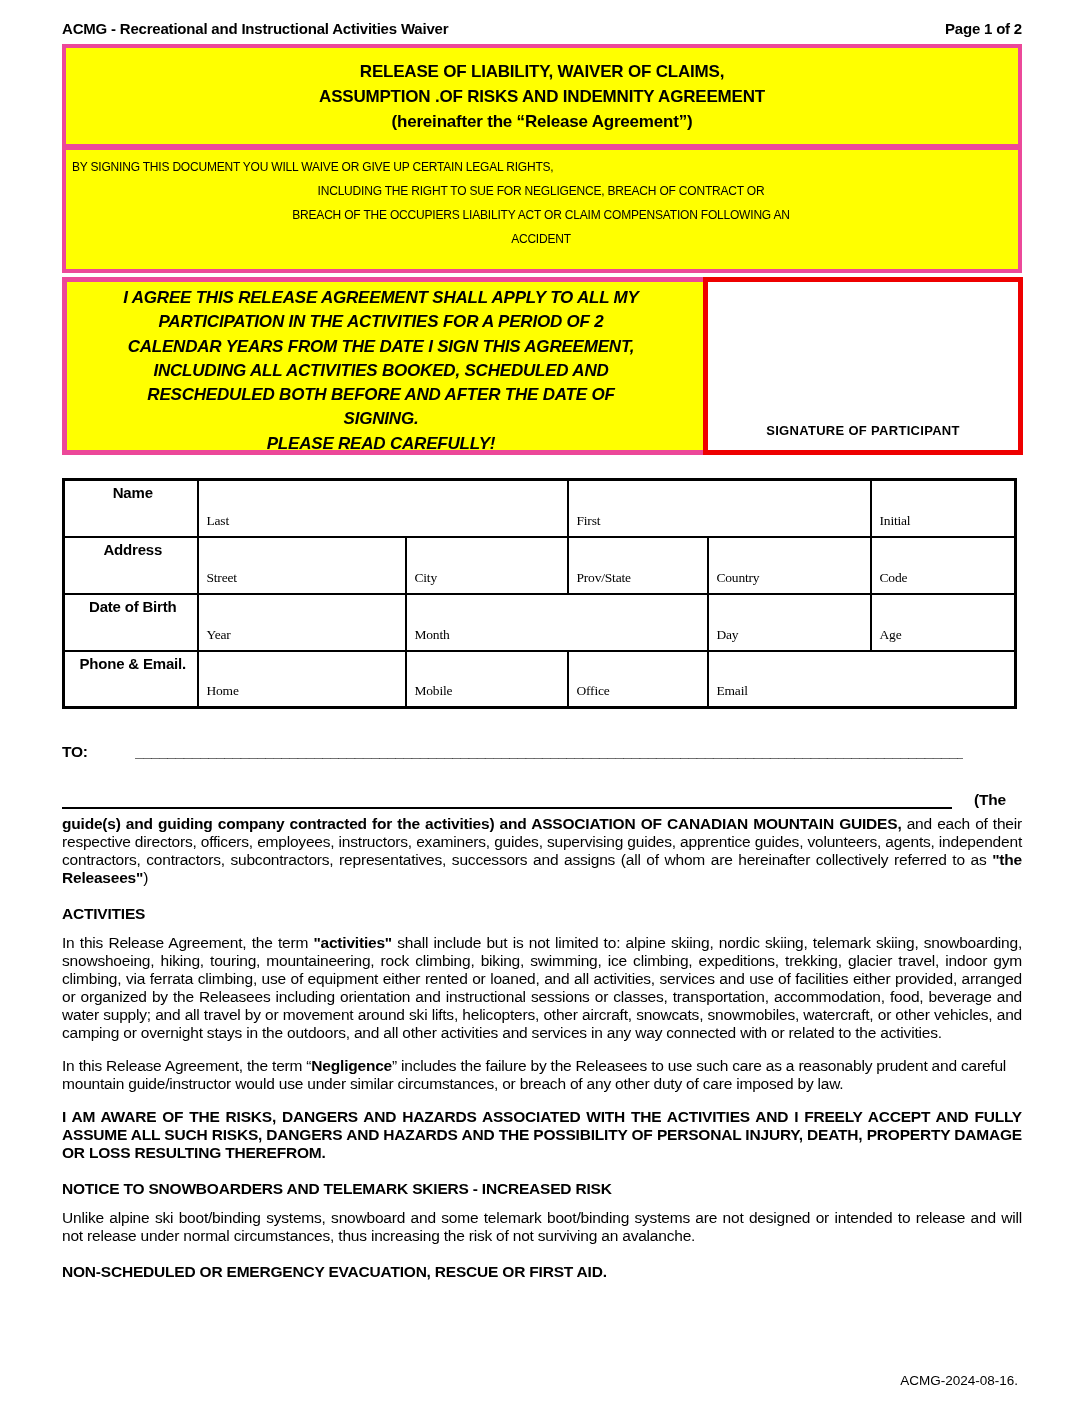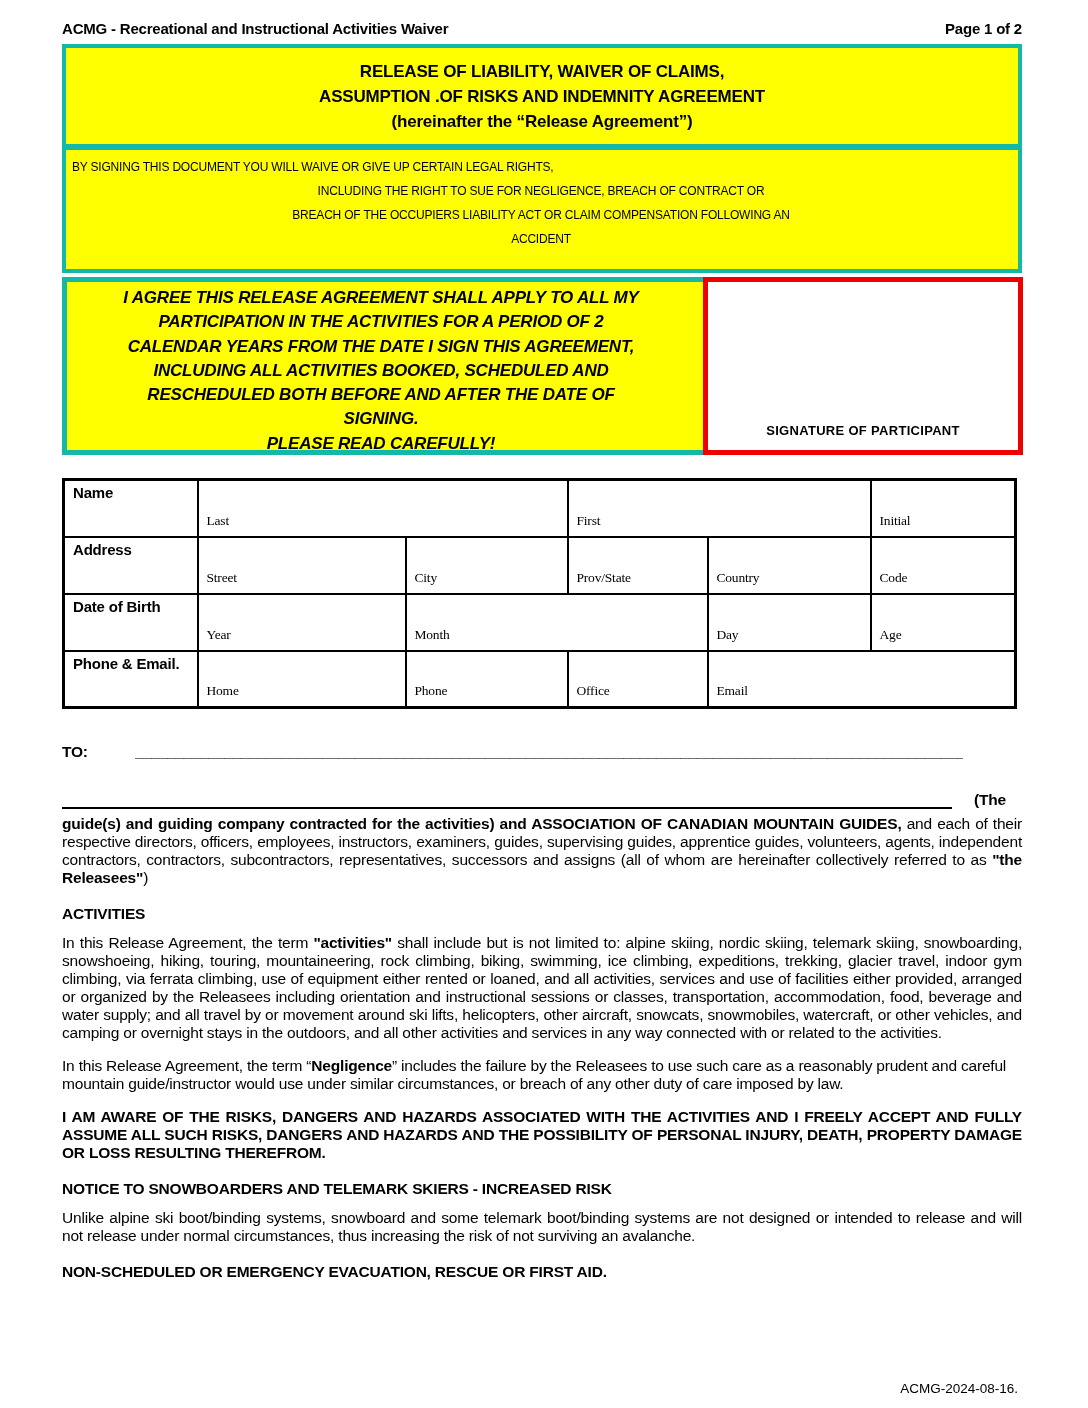--- a/index.html
+++ b/index.html
@@ -21,21 +21,21 @@
     display: flex;
     justify-content: space-between;
     font-size: 15px;
     font-weight: bold;
     margin-bottom: 7px;
   }
 
   
   .box {
     background: #FFFF00;
-    border: 4px solid #14b8a6;
+    border: 4px solid #ec4899;
   }
   .box-title {
     text-align: center;
     font-size: 17px;
     font-weight: bold;
     line-height: 25px;
     padding: 11px 10px 10px 10px;
     border-bottom-width: 3px;
   }
   .box-warning {
@@ -87,20 +87,21 @@
     table-layout: fixed;
     width: 952px;
   }
   table.info td { border: 2px solid #000; height: 57px; overflow: hidden; }
   td.row-label {
     vertical-align: top;
     font-weight: bold;
     font-size: 15px;
     padding: 3px 4px 0 8px;
     line-height: 17px;
+    text-align: center;
   }
   td.field { vertical-align: bottom; }
   td.field .cell-label {
     display: block;
     font-size: 13.5px;
     padding: 0 0 7px 8px;
     font-family: Liberation Serif, serif;
   }
 
   
@@ -148,21 +149,21 @@
   h3.sect {
     font-size: 15.5px;
     font-weight: bold;
     margin-top: 17px;
     line-height: 20px;
   }
   .seg-b { font-weight: bold; }
 
   .footer {
     position: absolute;
-    bottom: 12px;
+    bottom: 20px;
     right: 70px;
     font-size: 13.5px;
     letter-spacing: 0;
   }
 </style>
 </head>
 <body>
 
 <div class="page">
 
@@ -241,21 +242,21 @@
           <td class="field">
             <span class="cell-label">Age</span>
           </td>
         </tr>
         <tr>
           <td class="row-label">Phone &amp; Email.</td>
           <td class="field">
             <span class="cell-label">Home</span>
           </td>
           <td class="field">
-            <span class="cell-label">Phone</span>
+            <span class="cell-label">Mobile</span>
           </td>
           <td class="field">
             <span class="cell-label">Office</span>
           </td>
           <td class="field" colspan="2">
             <span class="cell-label">Email</span>
           </td>
         </tr>
       </tbody>
     </table>

